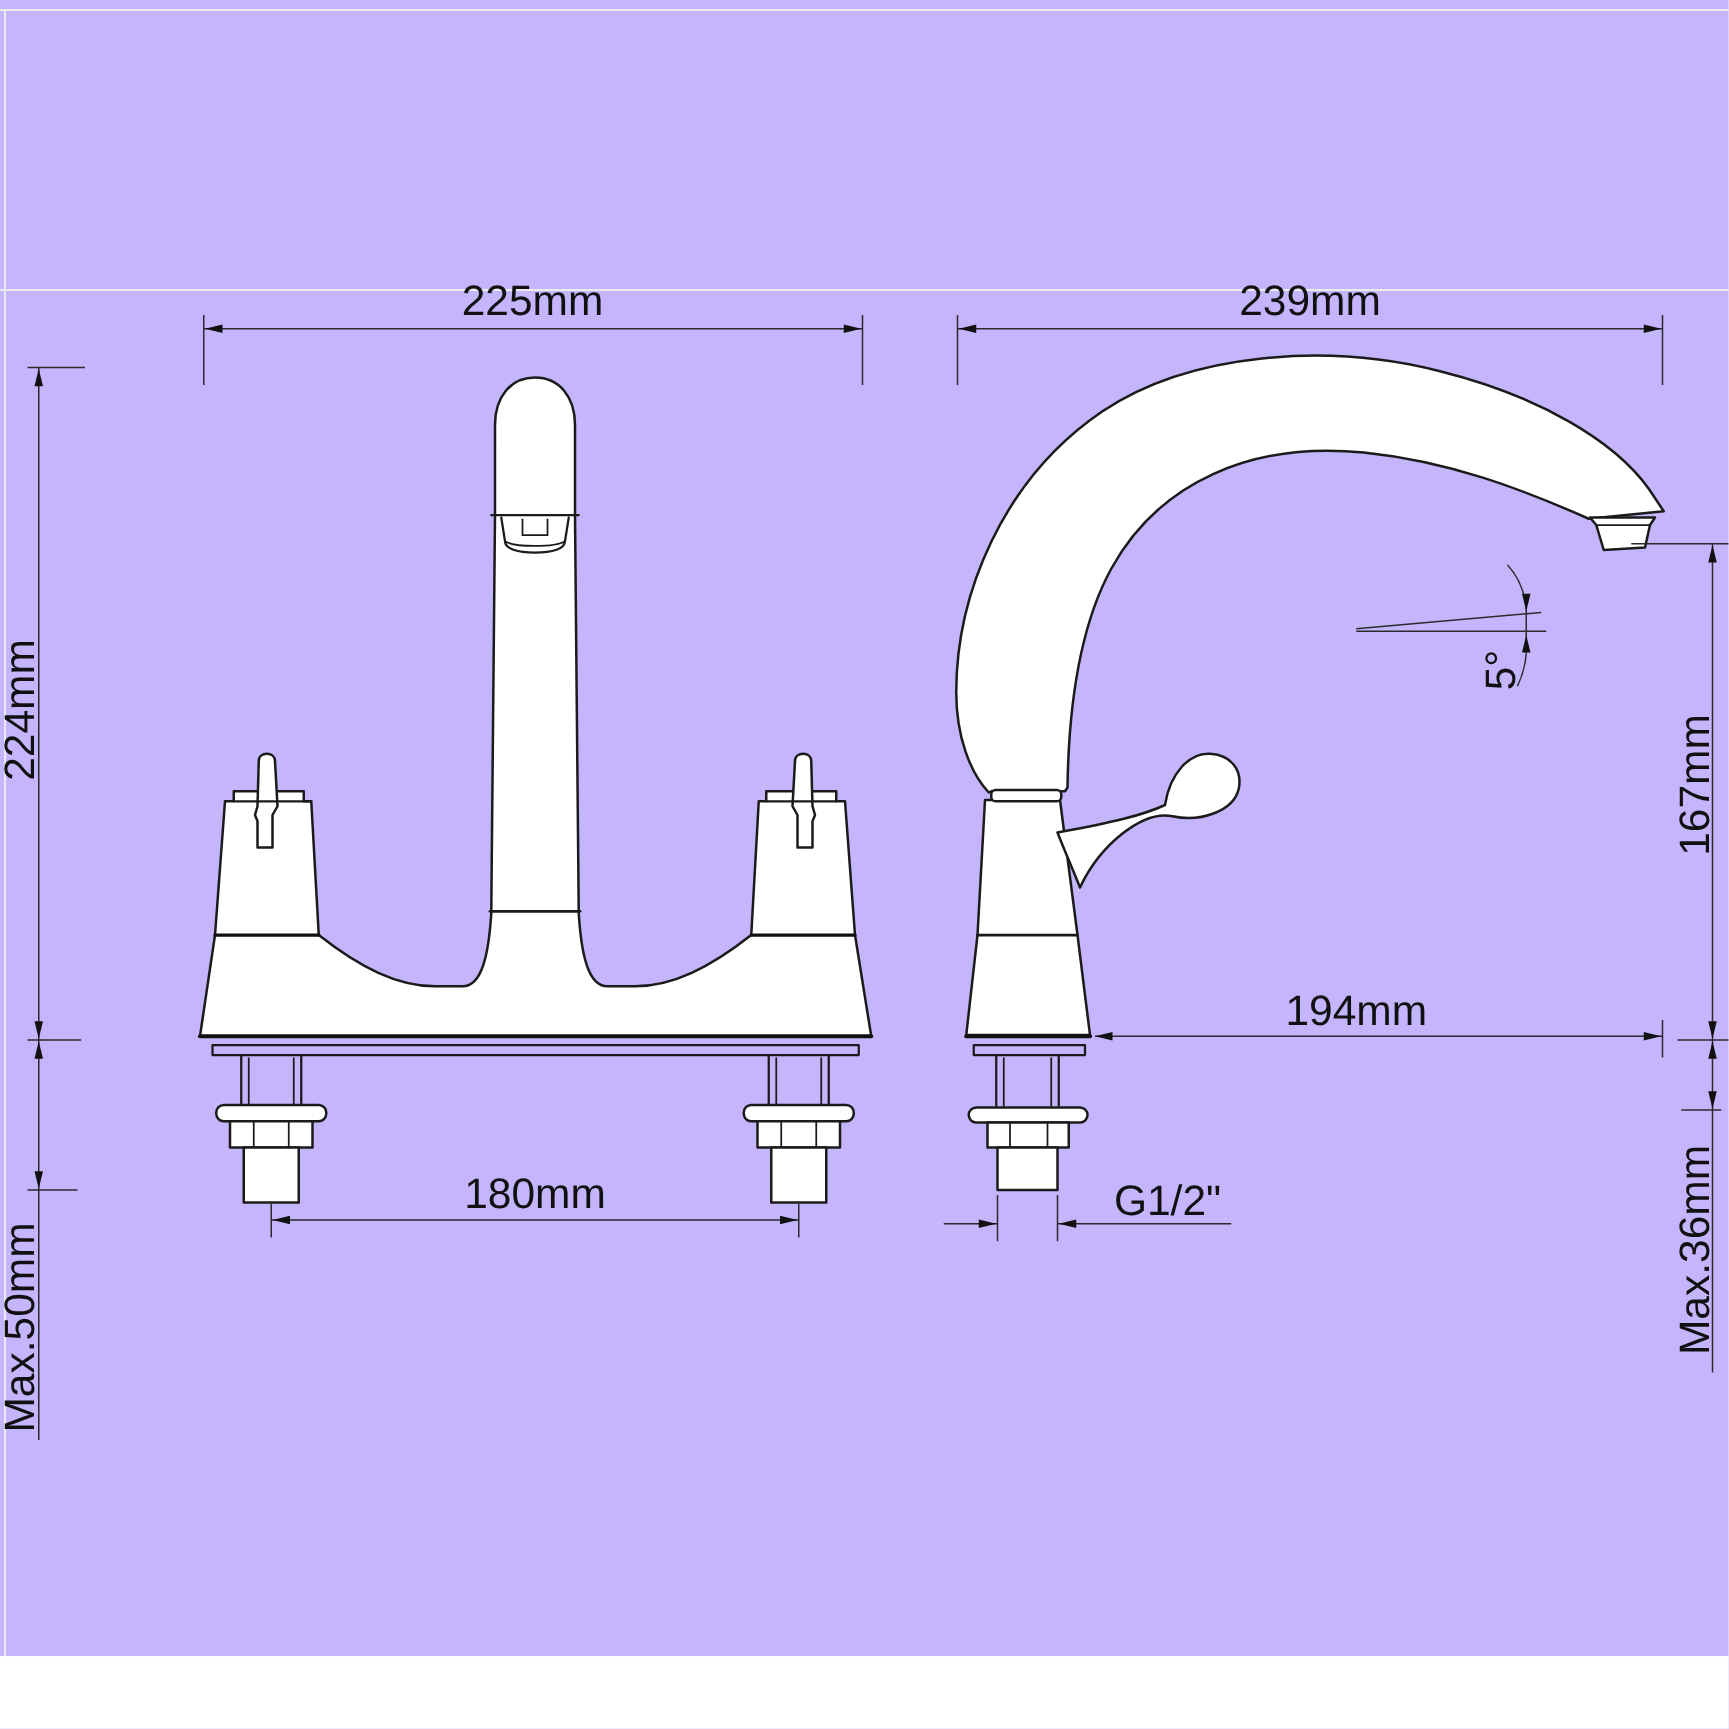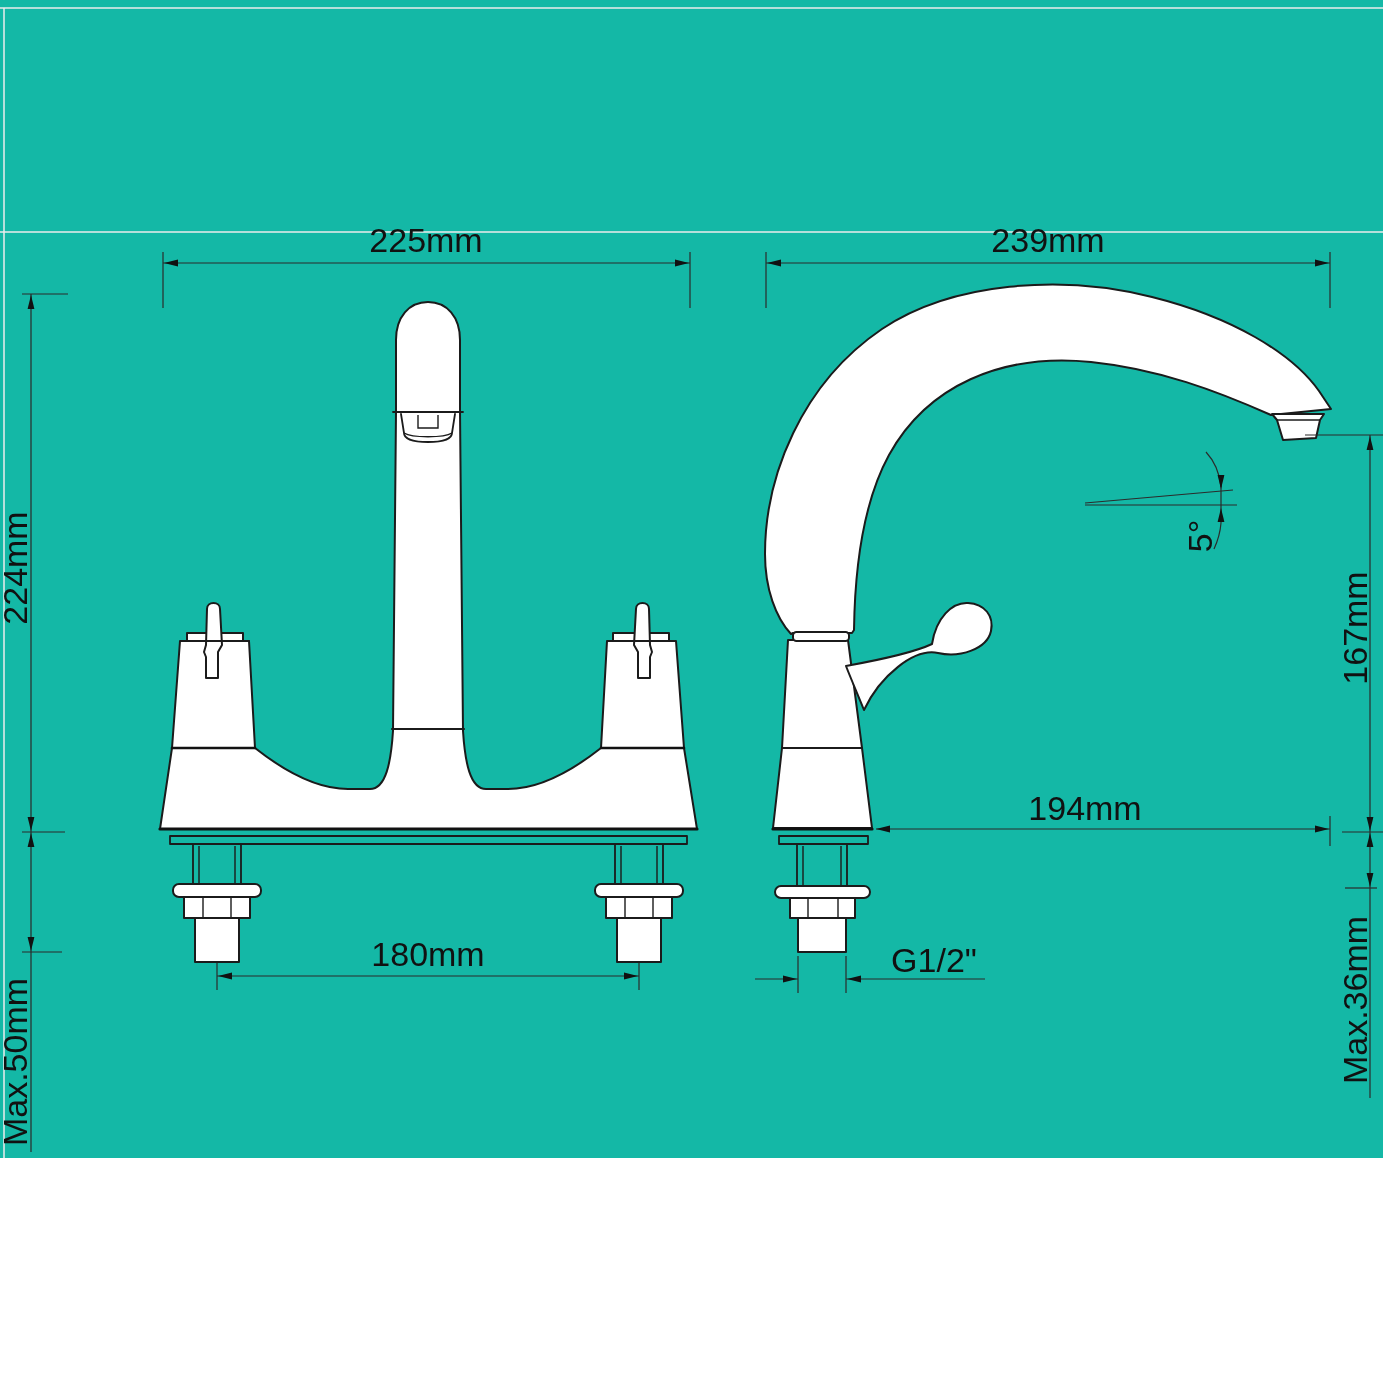--- a/index.html
+++ b/index.html
@@ -1,16 +1,16 @@
 <!DOCTYPE html>
 <html><head>
 <meta charset="utf-8">
 <style>
   html,body{margin:0;padding:0;background:#ffffff;}
-  .stage{position:relative;width:1383px;height:1158px;background:#14b8a6;overflow:hidden;
+  .stage{position:relative;width:1383px;height:1325px;background:#c4b5fd;overflow:hidden;
          font-family:"Liberation Sans", sans-serif;text-decoration:underline;}
   svg{display:block}
   .outline{fill:#ffffff;stroke:#1b1b1b;stroke-width:2;stroke-linejoin:round;stroke-linecap:round;}
   .ln{fill:none;stroke:#1b1b1b;stroke-width:1.8;stroke-linejoin:round;stroke-linecap:round;}
   .thin{fill:none;stroke:#1b1b1b;stroke-width:1.4;}
   .bold{fill:none;stroke:#111111;stroke-width:3.2;stroke-linecap:round;}
   .semibold{fill:none;stroke:#111111;stroke-width:2.6;stroke-linecap:round;}
   .dim{fill:none;stroke:#2b2b2b;stroke-width:1.2;stroke-linecap:butt;}
   .ah{fill:#111111;stroke:none;}
   .dimtext{font-family:"Liberation Sans","DejaVu Sans",sans-serif;font-size:34px;fill:#111111;}

